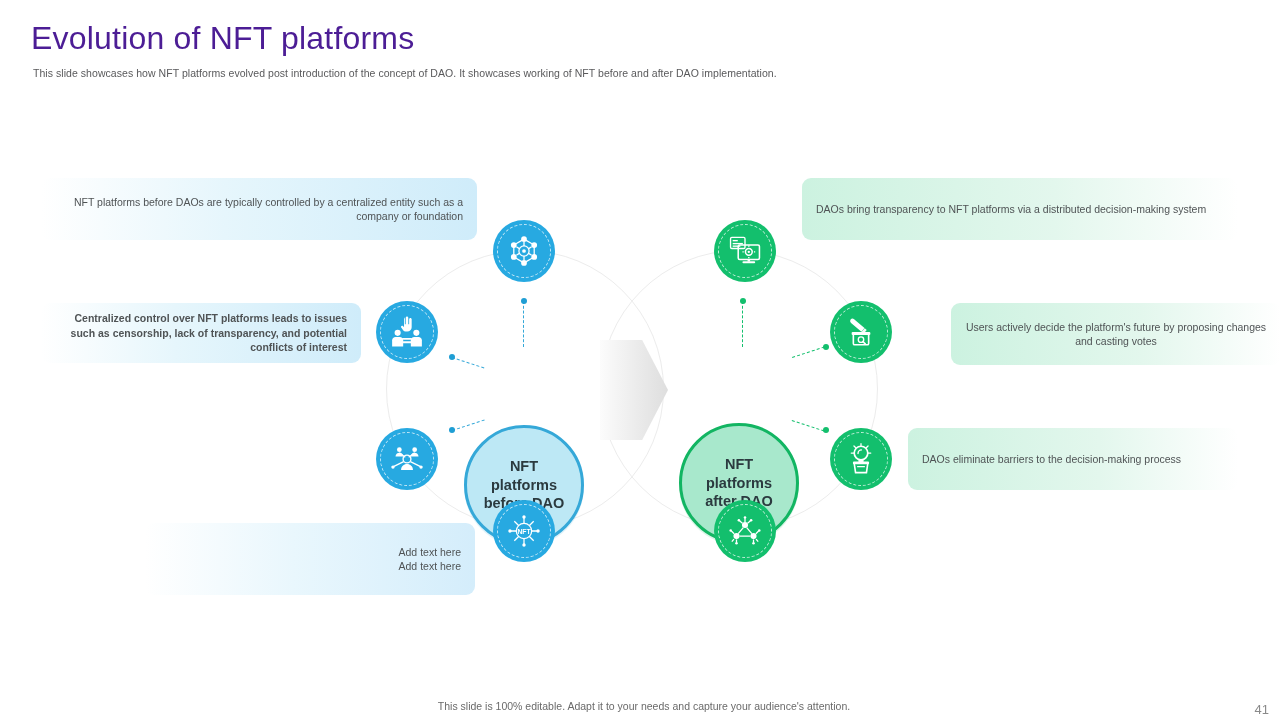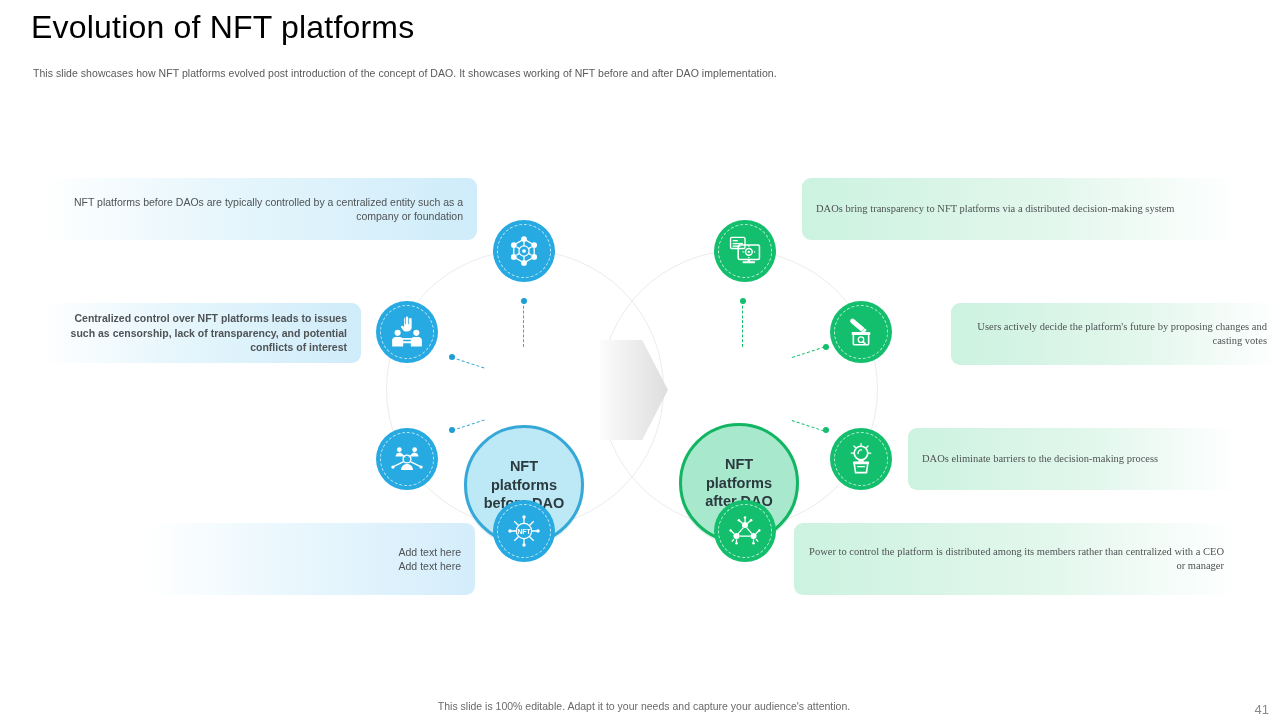--- a/index.html
+++ b/index.html
@@ -13,24 +13,24 @@
     position: relative;
     overflow: hidden;
     font-family: "Liberation Sans", sans-serif;
     color: #404040;
   }
 
   
   .page-title {
     position: absolute;
     left: 31px;
-    top: 9px;
+    top: 20px;
     font-size: 32px;
     font-weight: 400;
-    color: #000000;
+    color: #4c1d95;
     letter-spacing: 0.2px;
     white-space: nowrap;
   }
   .page-subtitle {
     position: absolute;
     left: 33px;
     top: 67px;
     font-size: 10.5px;
     color: #59595b;
     white-space: nowrap;
@@ -156,23 +156,22 @@
     color: #4f5355;
     padding: 10px 14px;
   }
   .callout.left {
     justify-content: flex-end;
     text-align: right;
     background: linear-gradient(90deg, #ffffff 0%, #e6f6fc 42%, #cfecfa 100%);
   }
   .callout.right {
     justify-content: flex-start;
-    text-align: right;
+    text-align: center;
     background: linear-gradient(270deg, #ffffff 0%, #e3f7ed 42%, #ccf2e0 100%);
-    font-family: Liberation Serif, serif;
   }
   .callout.placeholder {
     background: linear-gradient(90deg, #ffffff 0%, #e9f7fd 45%, #d4edfb 100%);
   }
 
   .co-l1 { left: 41px;  top: 83px;  width: 436px; height: 62px; }
   .co-l2 { left: 41px;  top: 208px; width: 320px; height: 60px; font-weight: bold; }
   .co-l3 { left: 41px;  top: 333px; width: 320px; height: 62px; }
   .co-l4 { left: 145px; top: 428px; width: 330px; height: 72px; }
 
@@ -377,20 +376,17 @@
 
   <div class="callout right co-r1">
     <span>DAOs bring transparency to NFT platforms via a distributed decision-making system</span>
   </div>
   <div class="callout right co-r2">
     <span>Users actively decide the platform's future by proposing changes and casting votes</span>
   </div>
   <div class="callout right co-r3">
     <span>DAOs eliminate barriers to the decision-making process</span>
   </div>
-  <div class="callout right co-r4">
-    <span>Power to control the platform is distributed among its members rather than centralized with a CEO or manager</span>
-  </div>
 
 </div>
 
 <div class="footer-note">This slide is 100% editable. Adapt it to your needs and capture your audience's attention.</div>
 <div class="page-number">41</div>
 
 </body></html>

